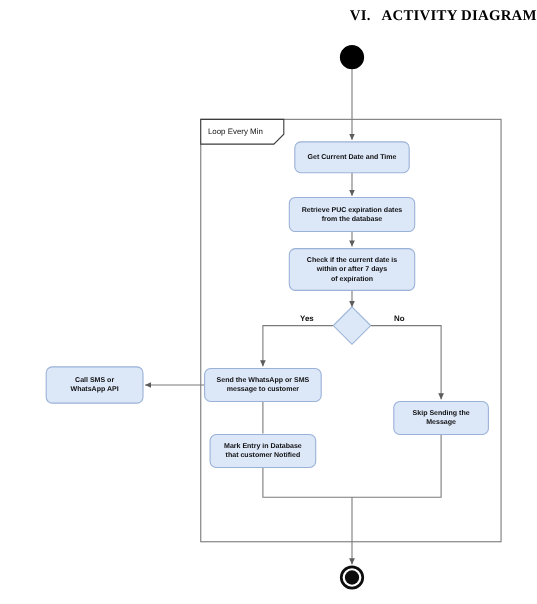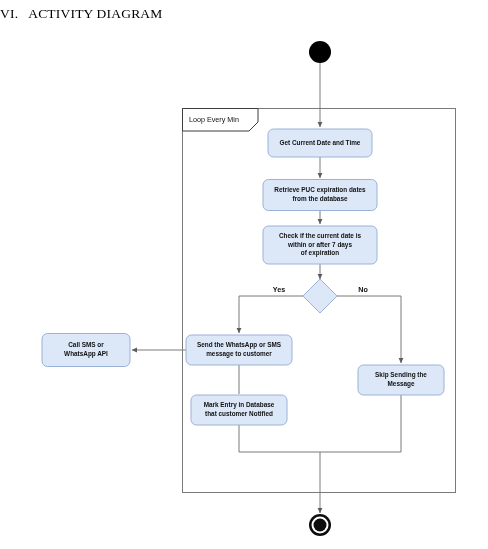--- a/index.html
+++ b/index.html
@@ -14,23 +14,23 @@
     position: relative;
     overflow: hidden;
     font-family: "Liberation Sans", sans-serif;
     color: #1a1a1a;
   }
   #page-title {
     position: absolute;
     left: 0;
     top: 6px;
     width: 488px;
-    text-align: left;
+    text-align: right;
     font-family: "Liberation Serif", serif;
-    font-weight: normal;
+    font-weight: bold;
     font-size: 13.5px;
     letter-spacing: 0.2px;
     color: #000000;
     white-space: pre;
   }
   #diagram-canvas {
     position: absolute;
     left: 0;
     top: 0;
   }

